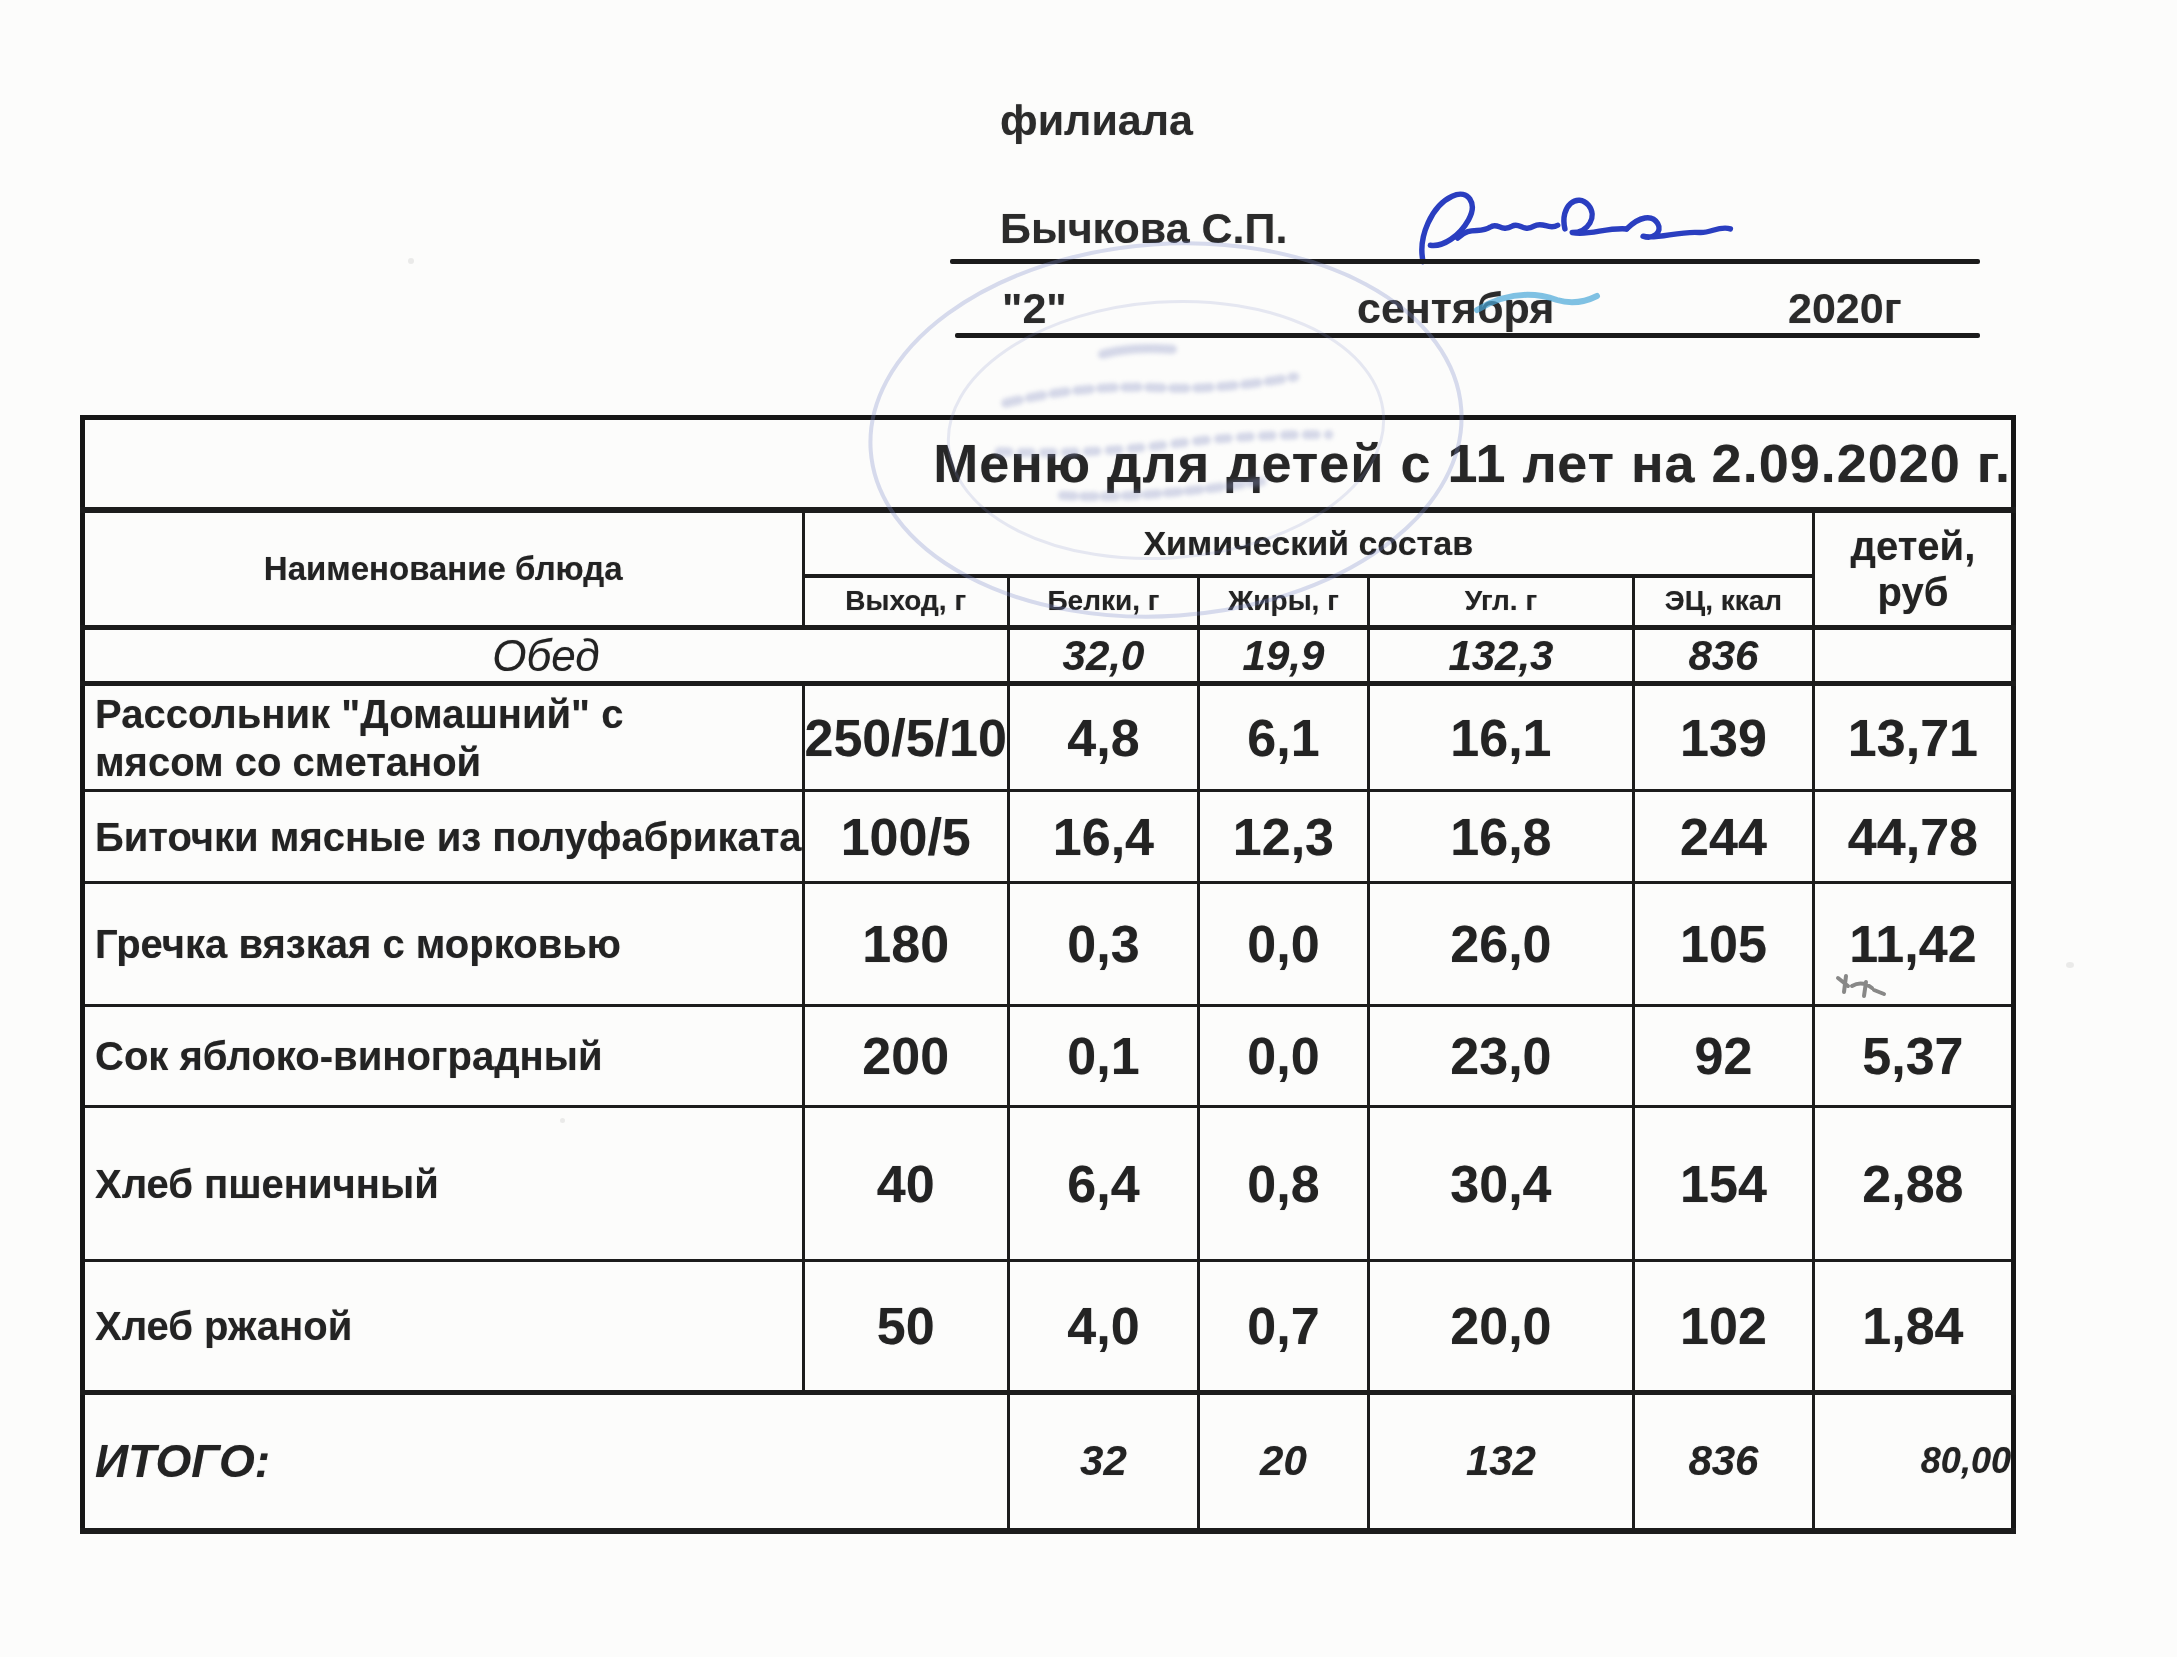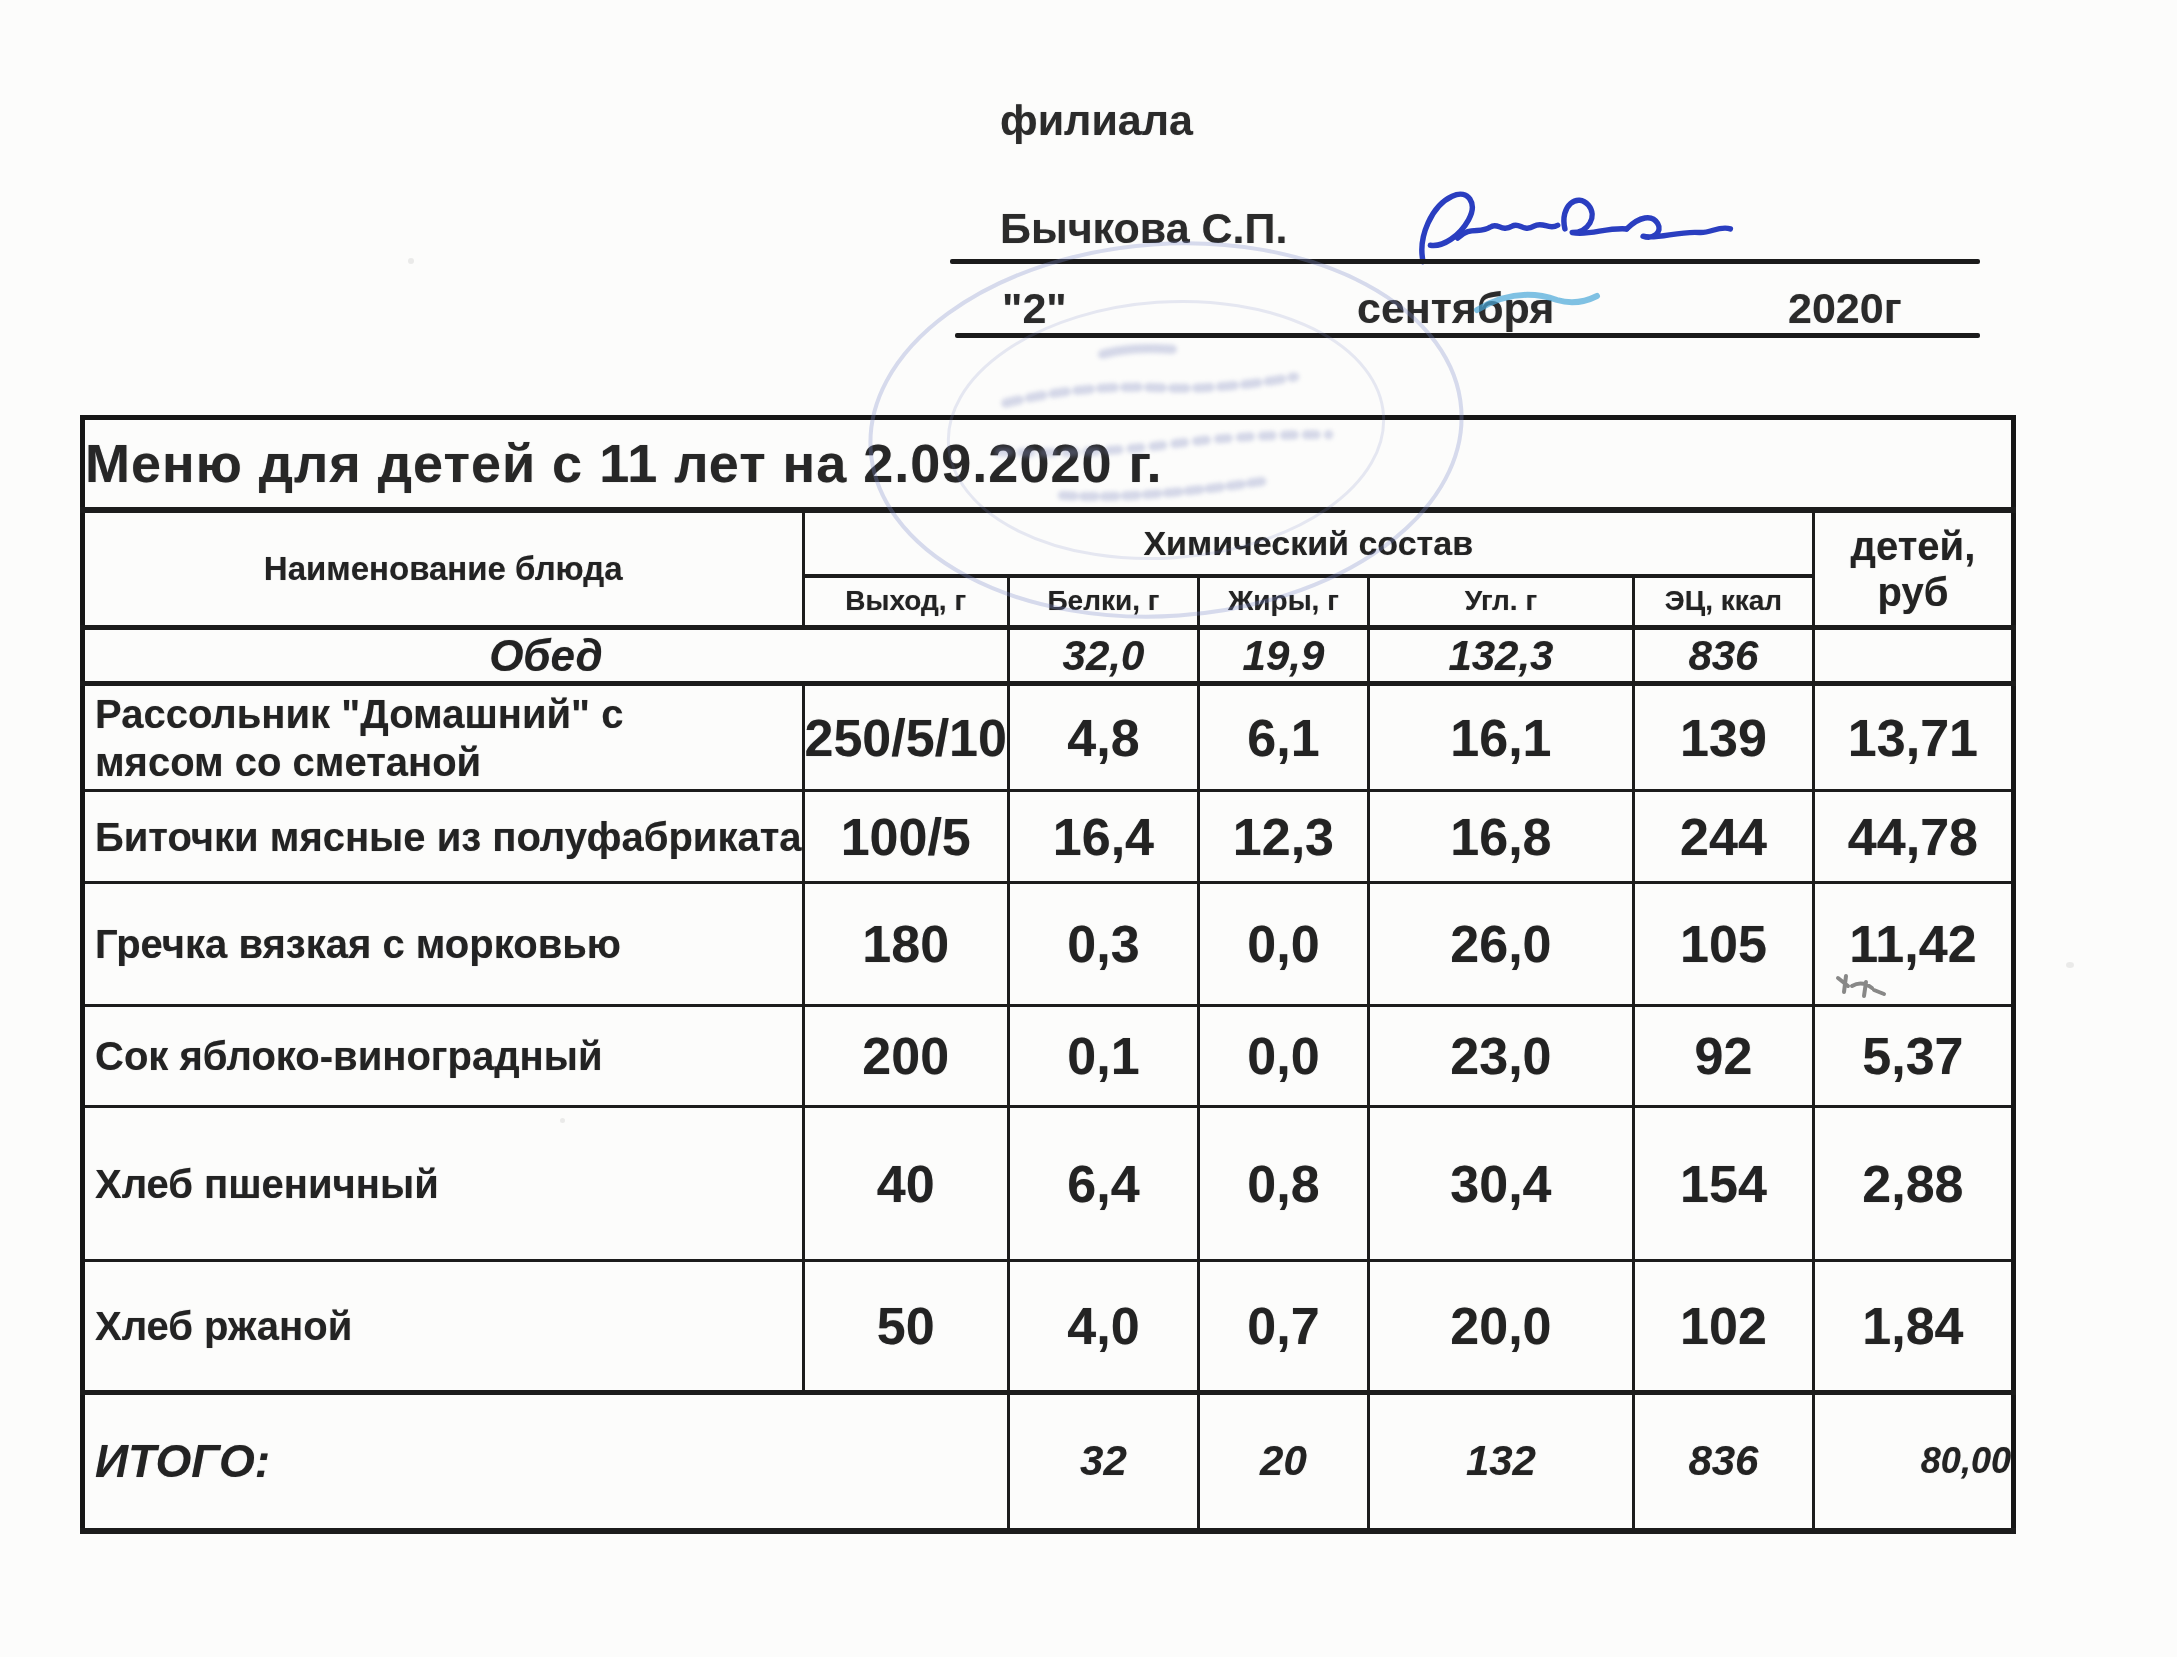--- a/index.html
+++ b/index.html
@@ -52,32 +52,32 @@
     vertical-align:middle;
     color:#232323;
     text-shadow:0 0 1px rgba(40,40,40,.4);
     overflow:hidden;
     padding:0;
   }
   .c0{width:715px;} .c1{width:190px;} .c2{width:190px;} .c3{width:170px;}
   .c4{width:265px;} .c5{width:180px;} .c6{width:200px;}
   .menu-table{border:5px solid #161616;}
   tr.r-title{height:92px;}
-  tr.r-title td{border-bottom-width:6px;text-align:left;}
+  tr.r-title td{border-bottom-width:6px;text-align:right;}
   .title-text{font-size:54px;font-weight:bold;letter-spacing:1px;color:#272727;}
   tr.r-h1{height:66px;} tr.r-h2{height:52px;}
   tr.r-h2 td{border-top-width:4px;}
   tr.r-h1 td, tr.r-h2 td{text-align:center;font-weight:bold;}
   .hdr-dish{font-size:33px;}
   .hdr-chem{font-size:34px;}
   .hdr-sub{font-size:28px;}
   .hdr-price{font-size:40px;line-height:1.15;}
   tr.r-sec{height:56px;}
   tr.r-sec td{border-top-width:5px;border-bottom-width:5px;}
-  .sec-name{font-size:44px;font-weight:bold;font-style:italic;text-align:center;}
+  .sec-name{font-size:44px;font-weight:normal;font-style:italic;text-align:center;}
   .sec-val{font-size:42px;font-weight:bold;font-style:italic;text-align:center;}
   tr.r-d1{height:107px;} tr.r-d2{height:92px;} tr.r-d3{height:123px;}
   tr.r-d4{height:101px;} tr.r-d5{height:154px;} tr.r-d6{height:132px;}
   tr.r-total{height:138px;}
   tr.r-total td{border-top-width:5px;border-bottom-width:6px;}
   td.dish{font-size:40px;font-weight:bold;padding-left:10px;line-height:1.2;}
   td.dish .clip{white-space:nowrap;overflow:hidden;display:block;}
   td.num{font-size:52px;font-weight:bold;text-align:center;}
   td.total-label{font-size:46px;font-weight:bold;font-style:italic;padding-left:10px;}
   td.total-num{font-size:42px;font-weight:bold;font-style:italic;text-align:center;}

